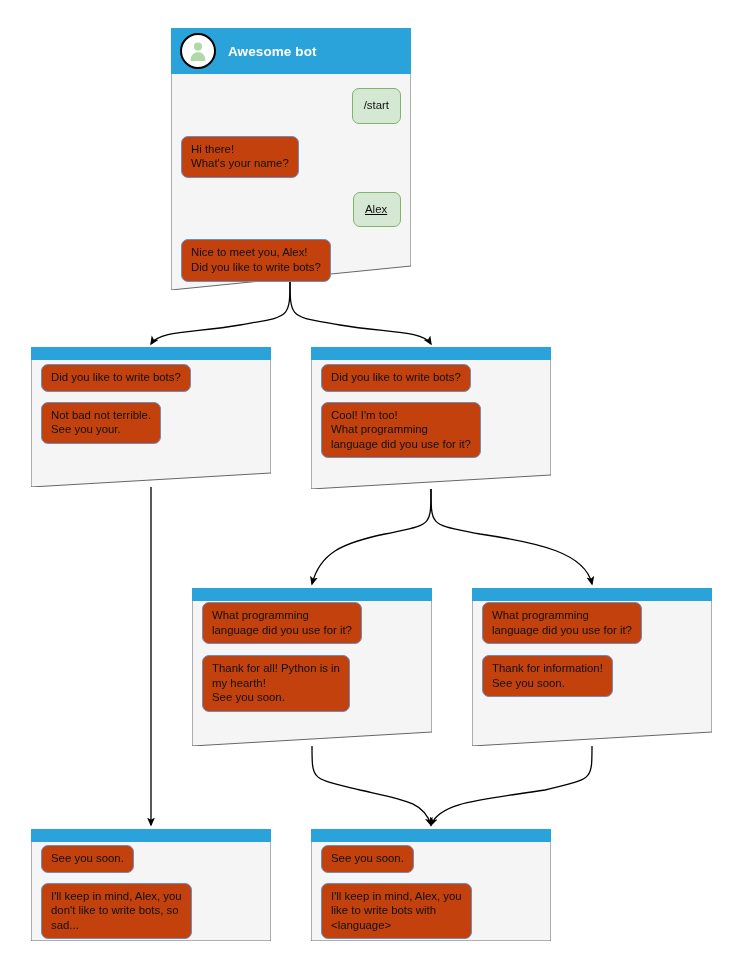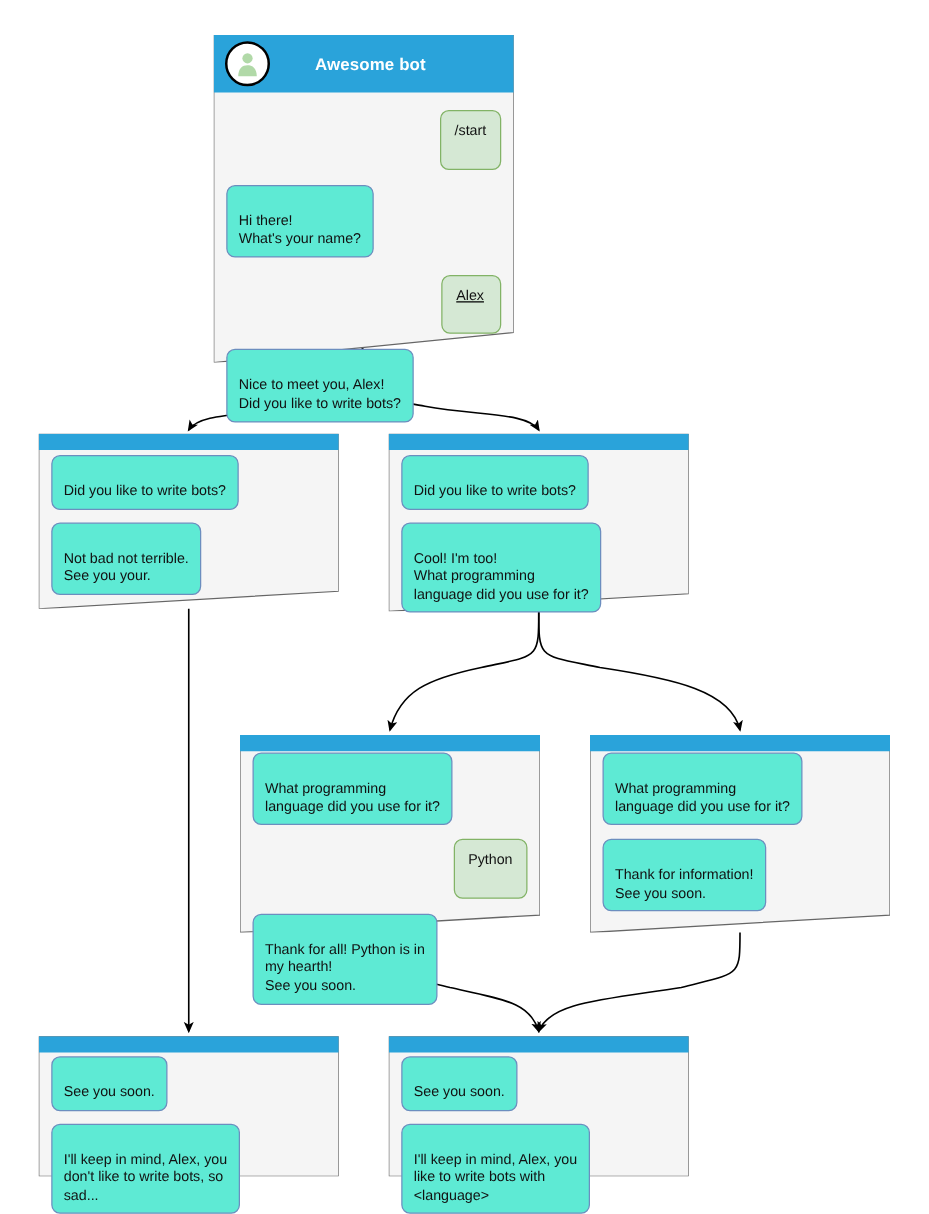--- a/index.html
+++ b/index.html
@@ -48,21 +48,20 @@
     height: 100%;
     z-index: 2;
   }
   .card-header {
     position: absolute;
     left: 0;
     top: 0;
     width: 100%;
     height: 14px;
     box-sizing: border-box;
-    gap: 24px;
   }
   .card-header.tall {
     height: 46px;
     display: flex;
     align-items: center;
     padding-left: 9px;
   }
   .avatar {
     width: 36px;
     height: 36px;
@@ -100,28 +99,28 @@
     border-radius: 7px;
     font-size: 11.4px;
     line-height: 14.6px;
     color: #111111;
     box-sizing: border-box;
     white-space: pre-line;
     border-width: 1px;
     border-style: solid;
   }
   .bubble.bot {
-    background: #5eead4;
+    background: #c2410c;
     border-color: #6c8ebf;
-    padding: 21px 9px 6px 9px;
+    padding: 5px 9px 6px 9px;
   }
   .bubble.user {
     background: #d5e8d4;
     border-color: #82b366;
-    padding: 9px 11px 22px 11px;
+    padding: 9px 11px 10px 11px;
     min-width: 48px;
     text-align: left;
   }
 </style>
 </head>
 <body>
 
 <div id="canvas">
 
   <svg class="edges" viewBox="0 0 743 971" width="743" height="971">
@@ -221,23 +220,20 @@
     <svg class="card-shape" viewBox="0 0 240 158" preserveAspectRatio="none">
       <polygon points="0,0 240,0 240,144 0,158" fill="#f5f5f5" stroke="#666666" stroke-width="1"></polygon>
       <polygon points="0,0 240,0 240,13 0,13" fill="#2aa3da" stroke="none"></polygon>
     </svg>
     <div class="card-inner">
       <div class="messages" style="top:14px;">
         <div class="msg-row bot" style="margin-bottom:11px;">
           <div class="bubble bot">What programming
 language did you use for it?</div>
         </div>
-        <div class="msg-row user" style="margin-bottom:12px;">
-          <div class="bubble user">Python</div>
-        </div>
         <div class="msg-row bot">
           <div class="bubble bot">Thank for all! Python is in
 my hearth!
 See you soon.</div>
         </div>
       </div>
     </div>
   </div>
 
   <div class="card" style="left:472px; top:588px; width:240px; height:158px;">

